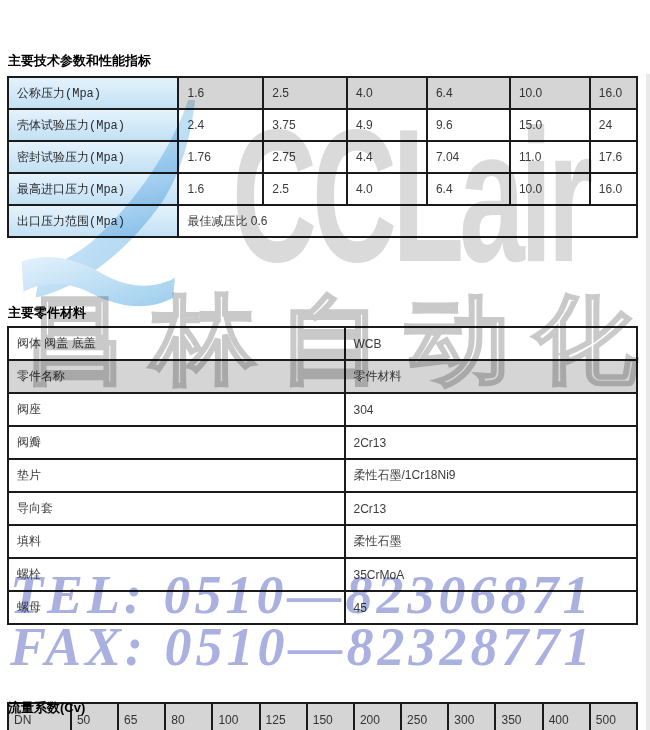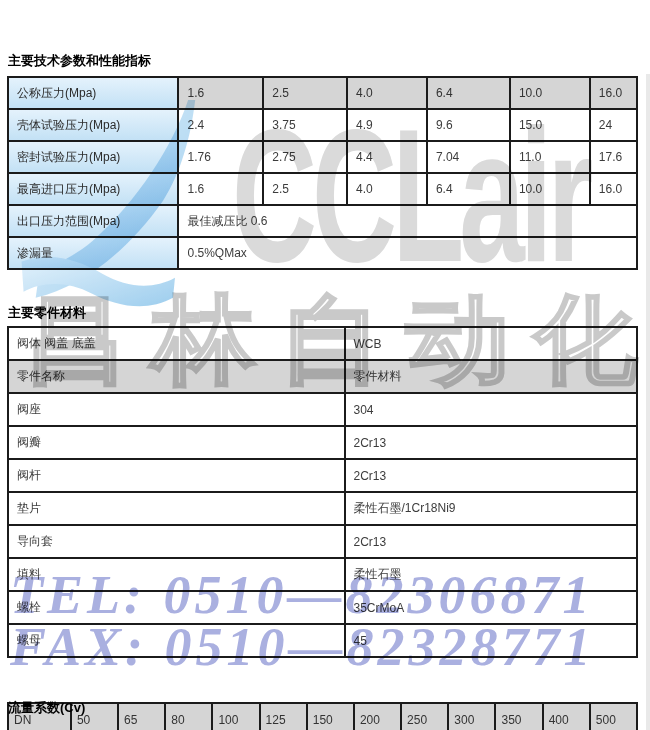--- a/index.html
+++ b/index.html
@@ -6,21 +6,21 @@
   .page{position:relative;width:650px;height:730px;background:#ffffff;overflow:hidden;
         font-family:"Liberation Sans","DejaVu Sans",sans-serif;margin-top:48px;}
   .sec-title{position:absolute;left:8px;font-size:13px;font-weight:bold;color:#000;z-index:2;white-space:nowrap;}
   #title1{top:4px;}
   #title2{top:256px;}
   #title3{top:651px;}
 
   table{position:absolute;border-collapse:collapse;table-layout:fixed;z-index:1;background:transparent;}
   td{border:2px solid #1b1b1b;font-size:12px;color:#3c3c3c;vertical-align:middle;
      padding:2px 4px 2px 8px;overflow:hidden;white-space:nowrap;}
-  .lbl{background:linear-gradient(180deg,#e4f2fc 0%,#c3e1f5 100%);color:#2b2b2b;}
+  .lbl{background:linear-gradient(180deg,#e4f2fc 0%,#c3e1f5 100%);color:#2b2b2b;font-family:Liberation Mono, monospace;}
   .gray{background:#d5d5d5;color:#333;}
 
   #table1{left:7px;top:28px;width:631px;}
   #table1 td{height:26px;}
   #table2{left:7px;top:278px;width:631px;}
   #table2 td{height:27px;}
   #table3{left:7px;top:654px;width:631px;}
   #table3 td{height:27px;padding:2px 10px 2px 5px;}
 
   .wm{position:absolute;pointer-events:none;mix-blend-mode:multiply;z-index:3;white-space:nowrap;}
@@ -92,24 +92,20 @@
           <td>2.5</td>
           <td>4.0</td>
           <td>6.4</td>
           <td>10.0</td>
           <td>16.0</td>
         </tr>
         <tr>
           <td class="lbl">出口压力范围(Mpa)</td>
           <td colspan="6">最佳减压比 0.6</td>
         </tr>
-        <tr>
-          <td class="lbl">渗漏量</td>
-          <td colspan="6">0.5%QMax</td>
-        </tr>
       </tbody>
   </table>
 
   <div class="sec-title" id="title2">主要零件材料</div>
 
   <table id="table2">
     <colgroup>
         <col style="width:53.5%">
         <col style="width:46.5%">
       </colgroup>
@@ -121,24 +117,20 @@
         <tr>
           <td class="gray">零件名称</td>
           <td class="gray">零件材料</td>
         </tr>
         <tr>
           <td>阀座</td>
           <td>304</td>
         </tr>
         <tr>
           <td>阀瓣</td>
-          <td>2Cr13</td>
-        </tr>
-        <tr>
-          <td>阀杆</td>
           <td>2Cr13</td>
         </tr>
         <tr>
           <td>垫片</td>
           <td>柔性石墨/1Cr18Ni9</td>
         </tr>
         <tr>
           <td>导向套</td>
           <td>2Cr13</td>
         </tr>

